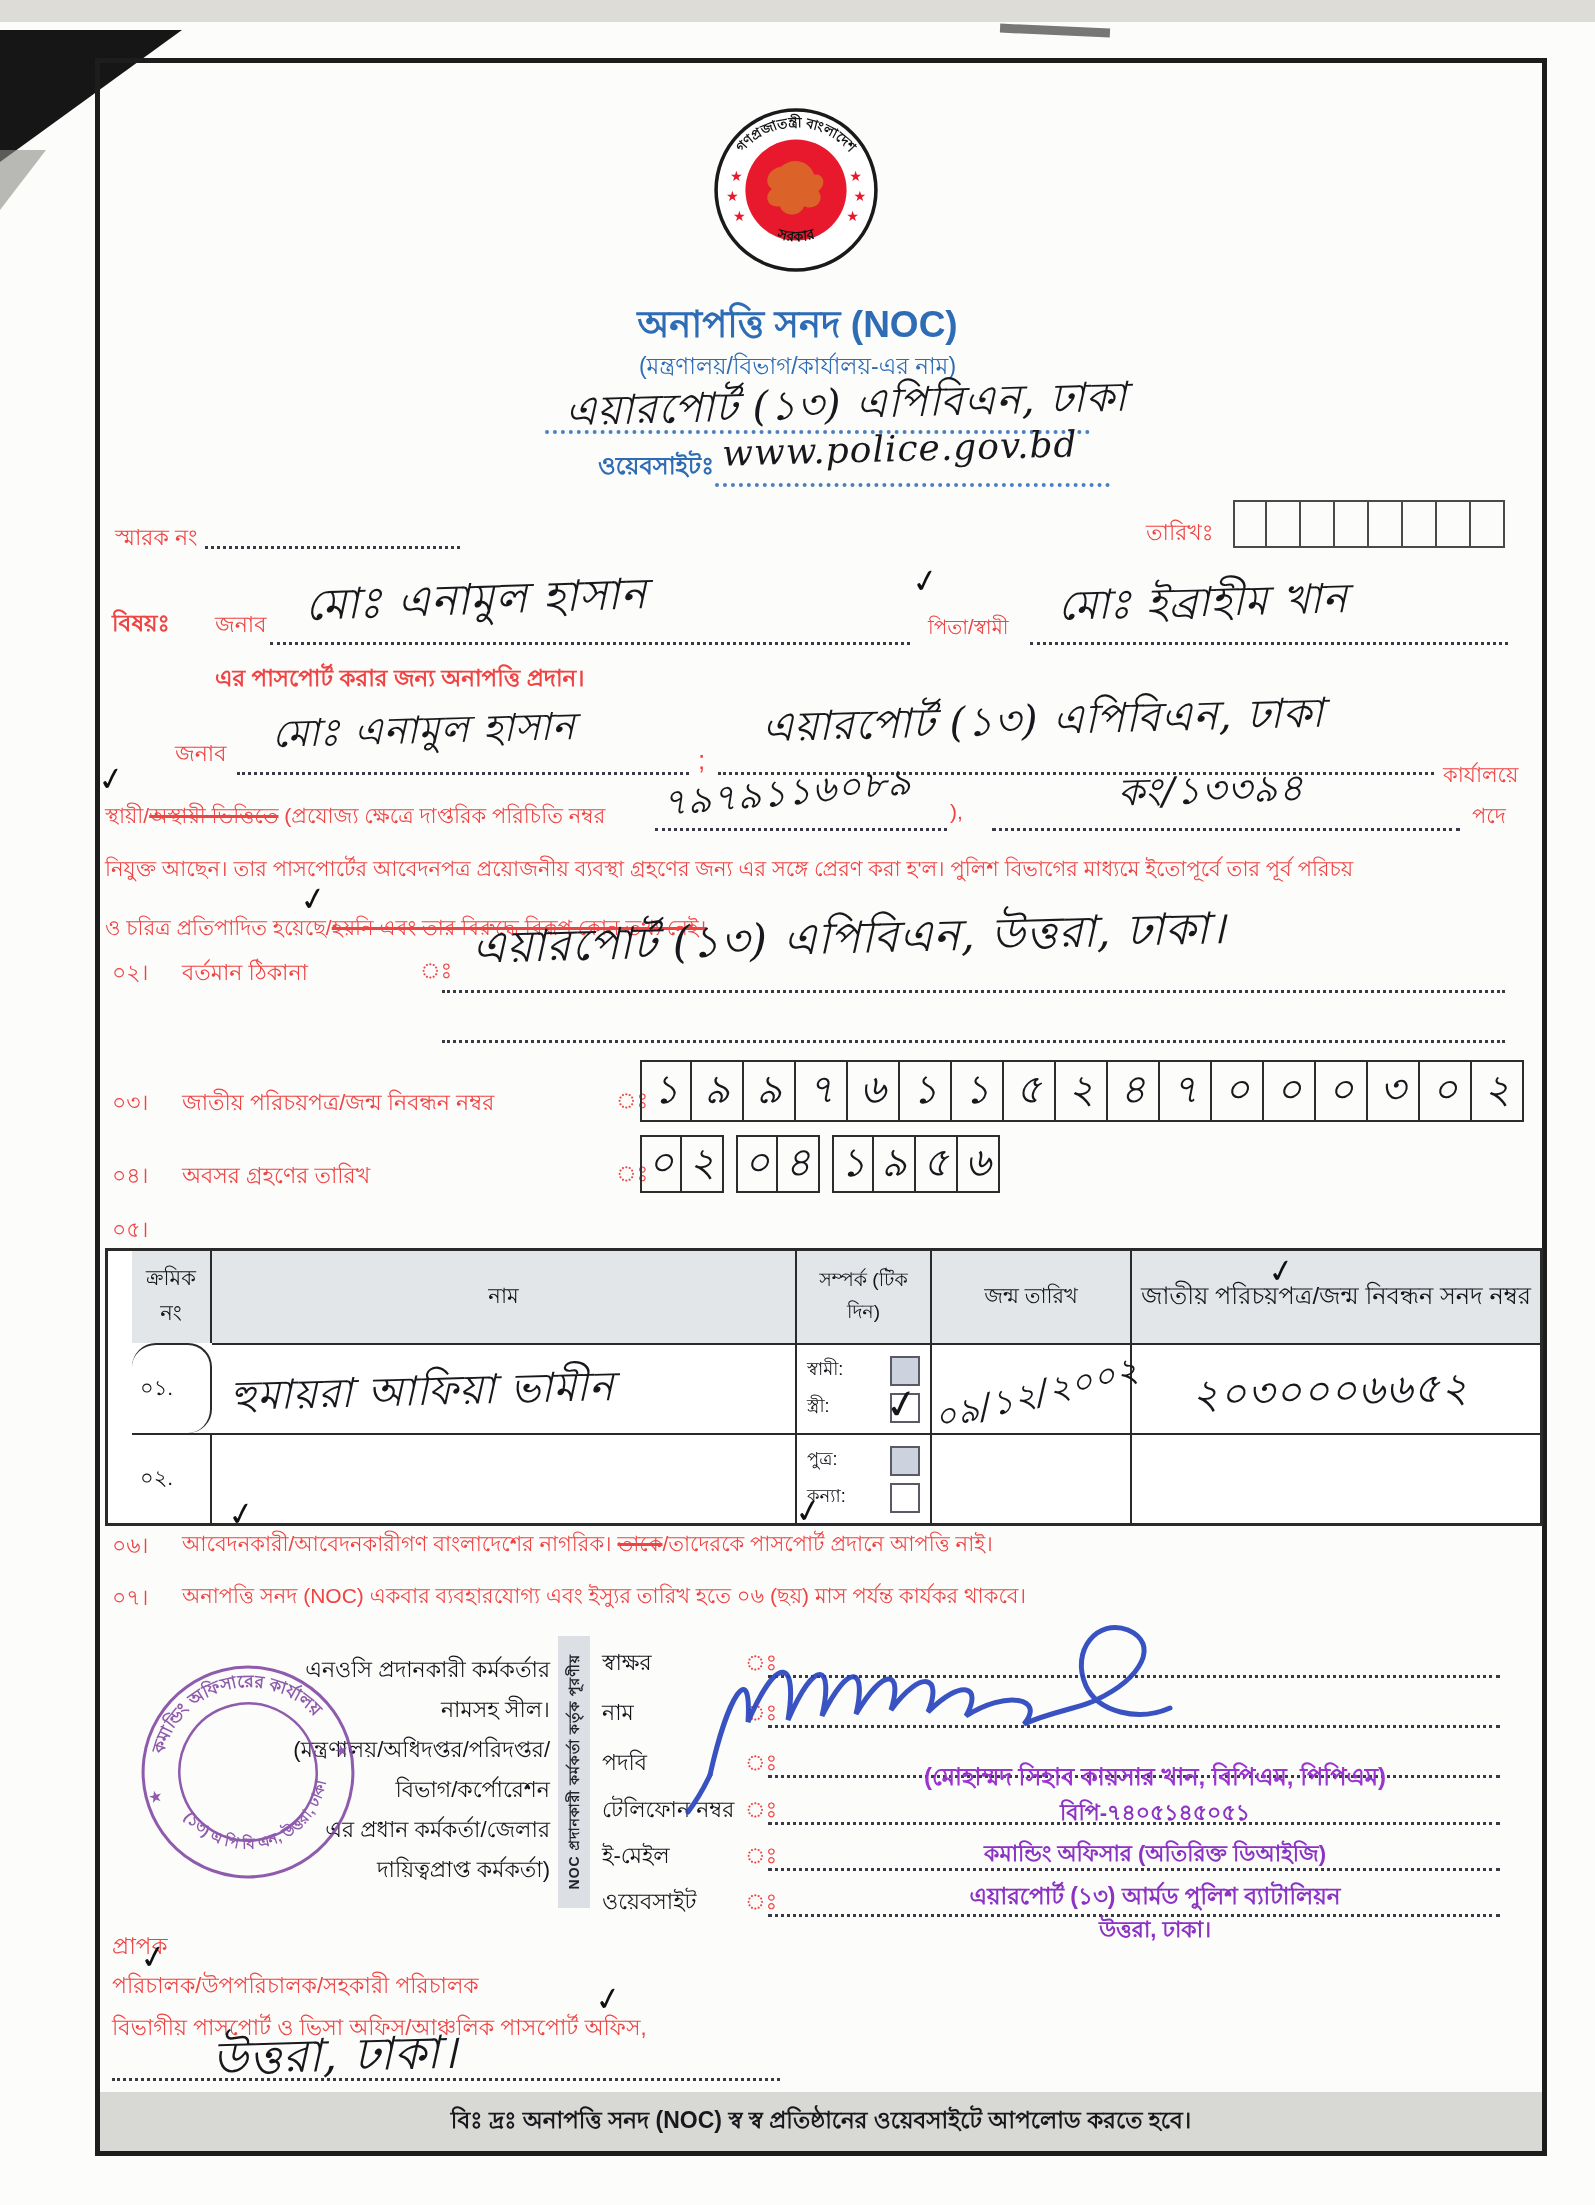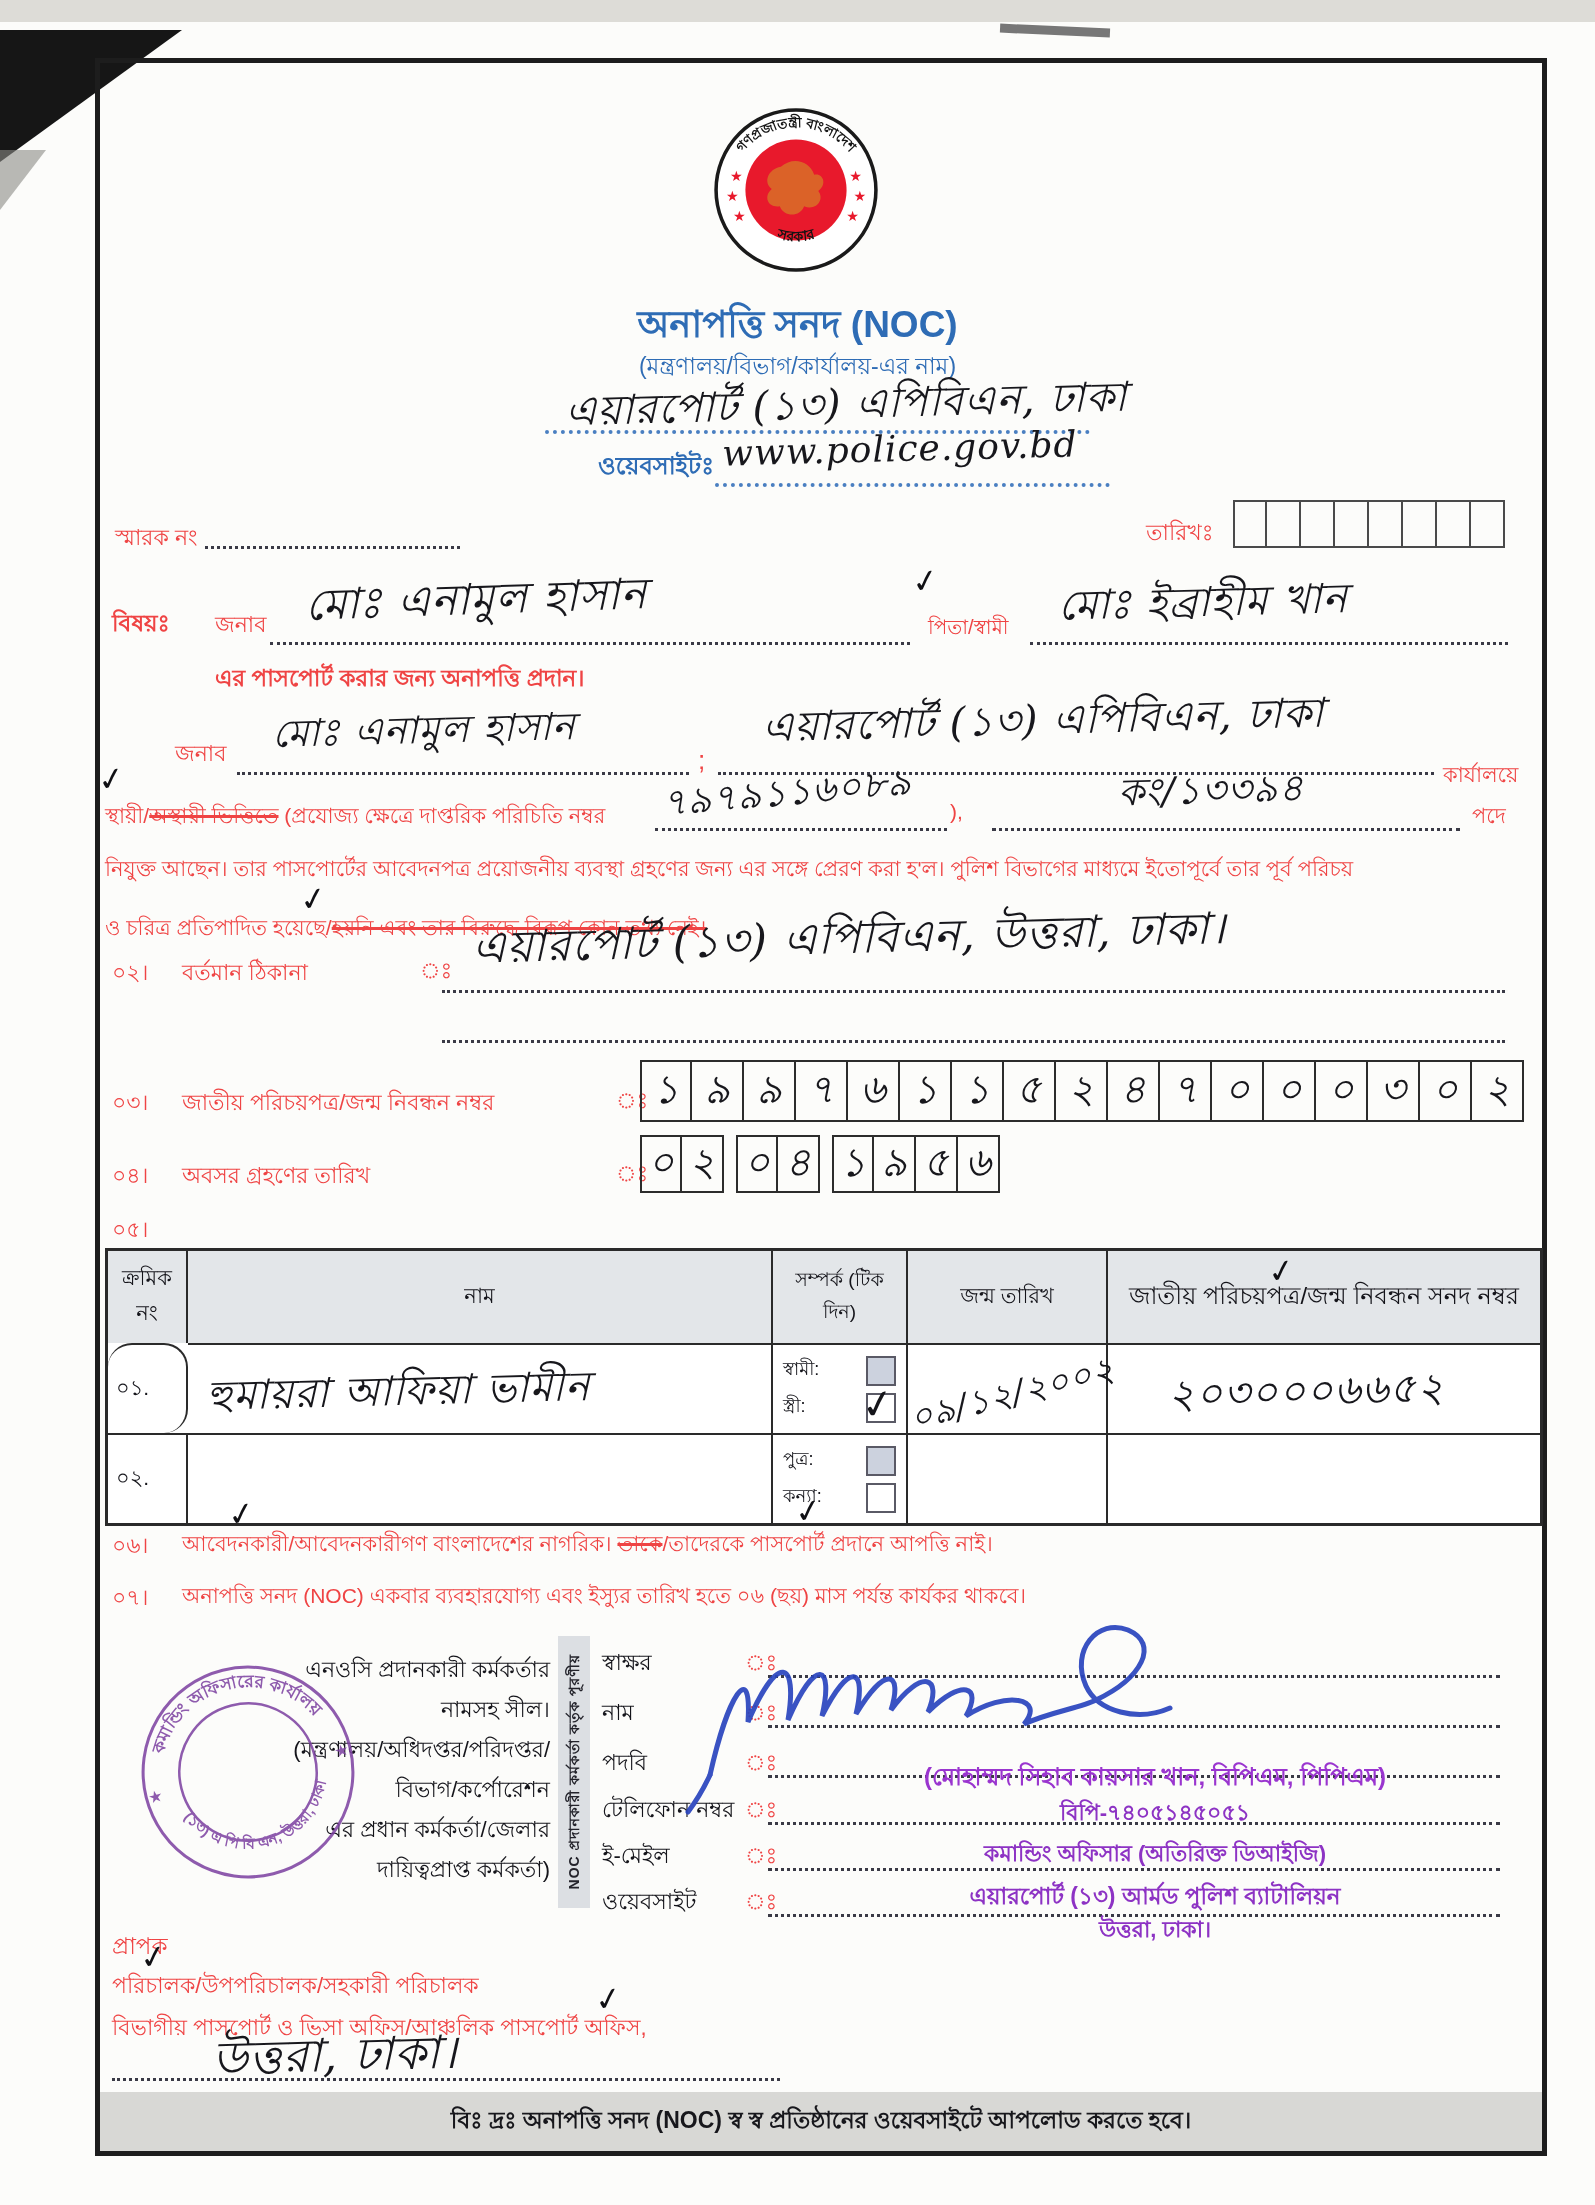--- a/index.html
+++ b/index.html
@@ -34,21 +34,21 @@
   
   .boxes{position:absolute;display:flex;}
   .bx{width:52px;height:62px;border:2.5px solid #2c2c2c;border-left:none;box-sizing:border-box;
       display:flex;align-items:center;justify-content:center;}
   .boxes .bx:first-child{border-left:2.5px solid #2c2c2c;}
   .bx .d{font-size:40px;font-style:italic;font-family:"DejaVu Serif",serif;color:#17171c;transform:rotate(-3deg);}
   .grp{display:flex;margin-right:12px;}
   .grp .bx{width:42px;height:58px;}
   
   .ftab{position:absolute;left:105px;top:1248px;width:1438px;border:3px solid #2a2a2a;box-sizing:border-box;background:#fff;}
-  .trow{display:grid;grid-template-columns:80px 585px 135px 200px 1fr;}
+  .trow{display:grid;grid-template-columns:80px 585px 135px 200px 1fr;padding-left:24px;}
   .tc{border-right:2px solid #2a2a2a;border-top:2px solid #2a2a2a;box-sizing:border-box;
       padding:4px 8px;font-size:21px;position:relative;}
   .trow:first-child .tc{border-top:none;}
   .tc:last-child{border-right:none;}
   .hc{background:#e3e6e9;display:flex;align-items:center;justify-content:center;text-align:center;
       min-height:92px;font-size:21px;}
   .r1{min-height:88px;} .r2{min-height:86px;}
   .relrow{display:flex;align-items:center;justify-content:space-between;gap:6px;font-size:18px;margin:6px 2px;}
   .cb{width:30px;height:30px;border:2px solid #5a5a66;background:#fff;box-sizing:border-box;}
   .cb.shaded{background:#ccd2de;}

